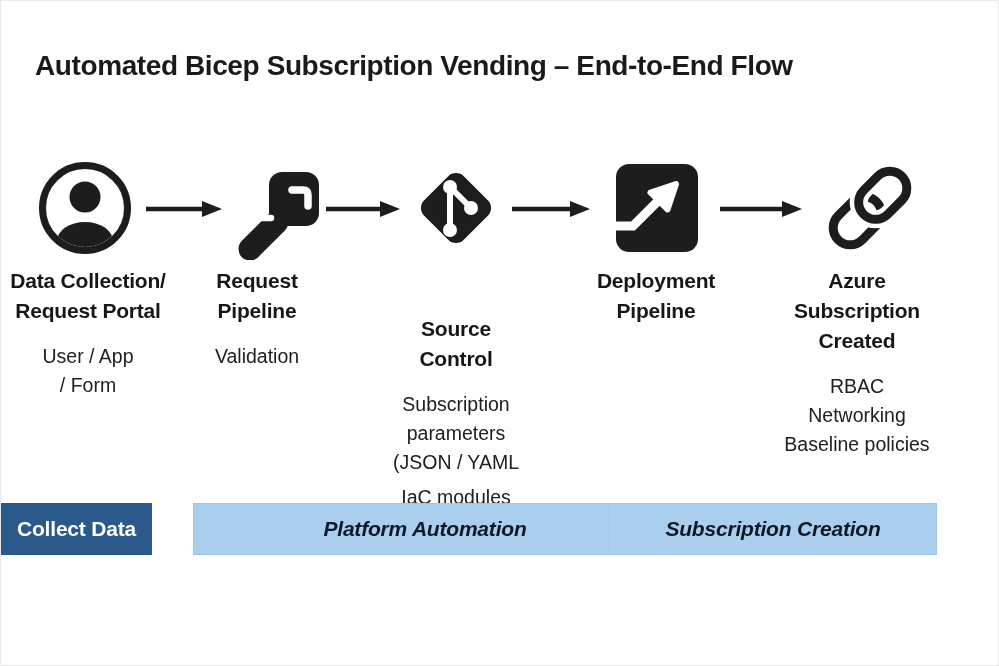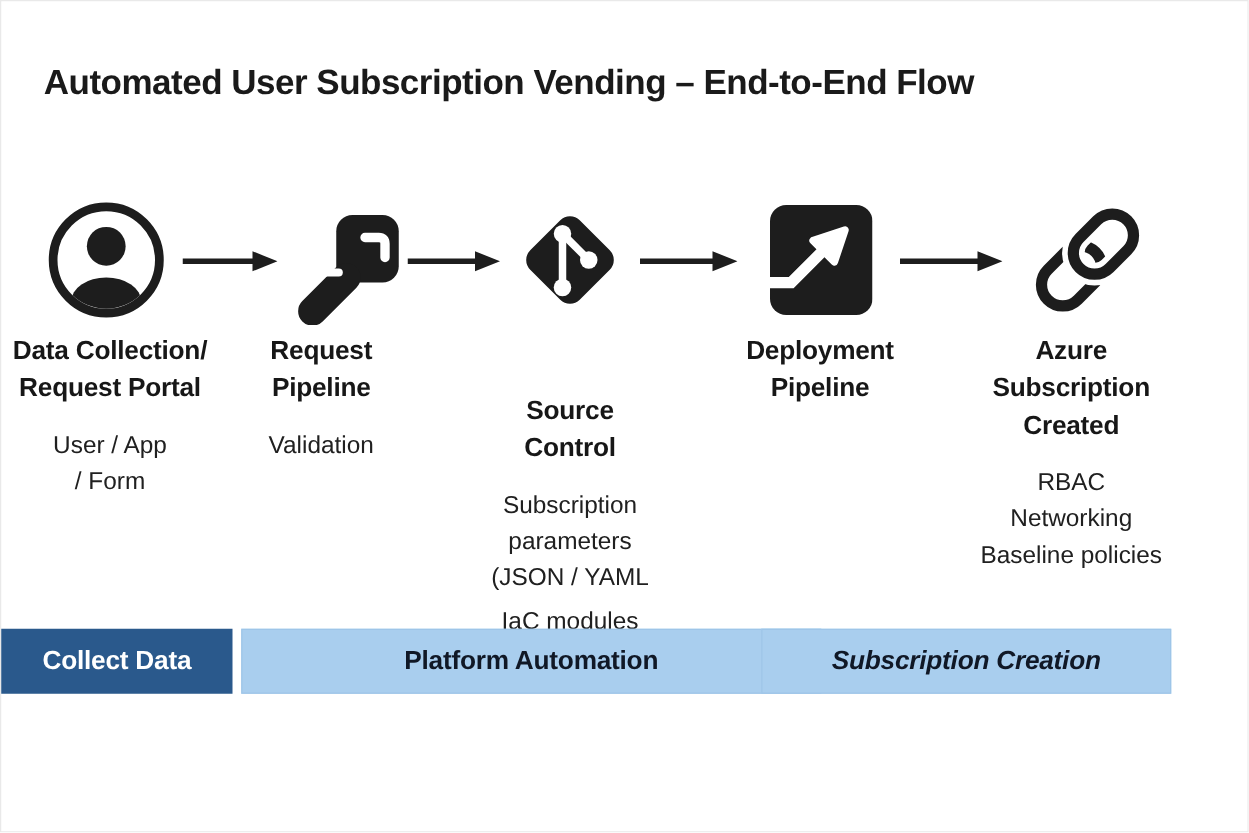--- a/index.html
+++ b/index.html
@@ -31,21 +31,21 @@
     font-size:21px;font-weight:700;letter-spacing:-0.2px;
   }
   .band.dark{background:var(--band-dark-bg);color:var(--band-dark-text);}
   .band.light{background:var(--band-light-bg);color:var(--band-light-text);border:1px solid #9ec5e8;box-sizing:border-box;}
 </style>
 </head>
 <body>
 
 <div class="canvas">
 
-  <div class="title">Automated User Subscription Vending – End-to-End Flow</div>
+  <div class="title">Automated Bicep Subscription Vending – End-to-End Flow</div>
 
   <span class="icon" style="left:37px;top:160px;">
     <svg width="96" height="96" viewBox="0 0 96 96">
       <defs>
           <clipPath id="uclip">
             <circle cx="48" cy="48" r="39"></circle>
           </clipPath>
         </defs>
       <circle cx="48" cy="48" r="42.5" fill="none" stroke="#1d1d1d" stroke-width="7"></circle>
       <circle cx="48" cy="37" r="15.5" fill="#1d1d1d"></circle>
@@ -146,23 +146,23 @@
 
   <div class="step-col" style="left:752px;">
     <div class="heading">Azure
 Subscription
 Created</div>
     <div class="detail">RBAC
 Networking
 Baseline policies</div>
   </div>
 
-  <div class="band dark" style="left:1px;width:185px;">
+  <div class="band dark" style="left:1px;width:151px;">
     <span>Collect Data</span>
   </div>
-  <div class="band light" style="left:193px;width:464px;">
+  <div class="band light" style="left:193px;width:464px;font-style:italic;">
     <span>Platform Automation</span>
   </div>
   <div class="band light" style="left:609px;width:328px;font-style:italic;">
     <span>Subscription Creation</span>
   </div>
 
 </div>
 
 </body></html>

